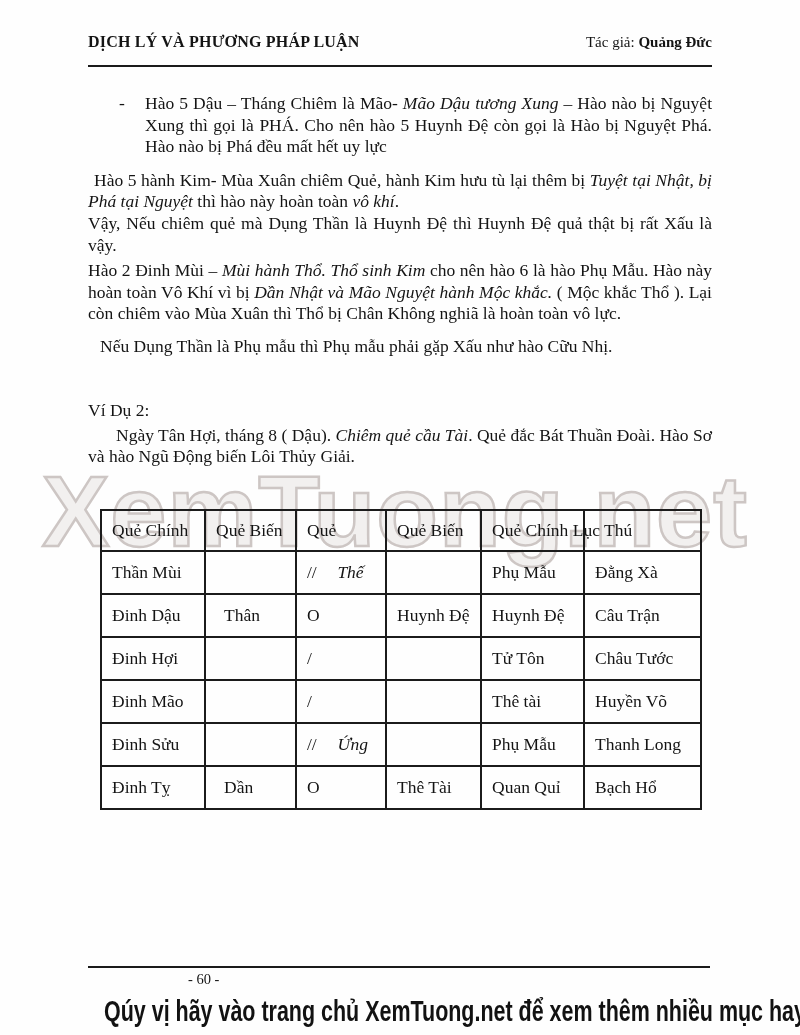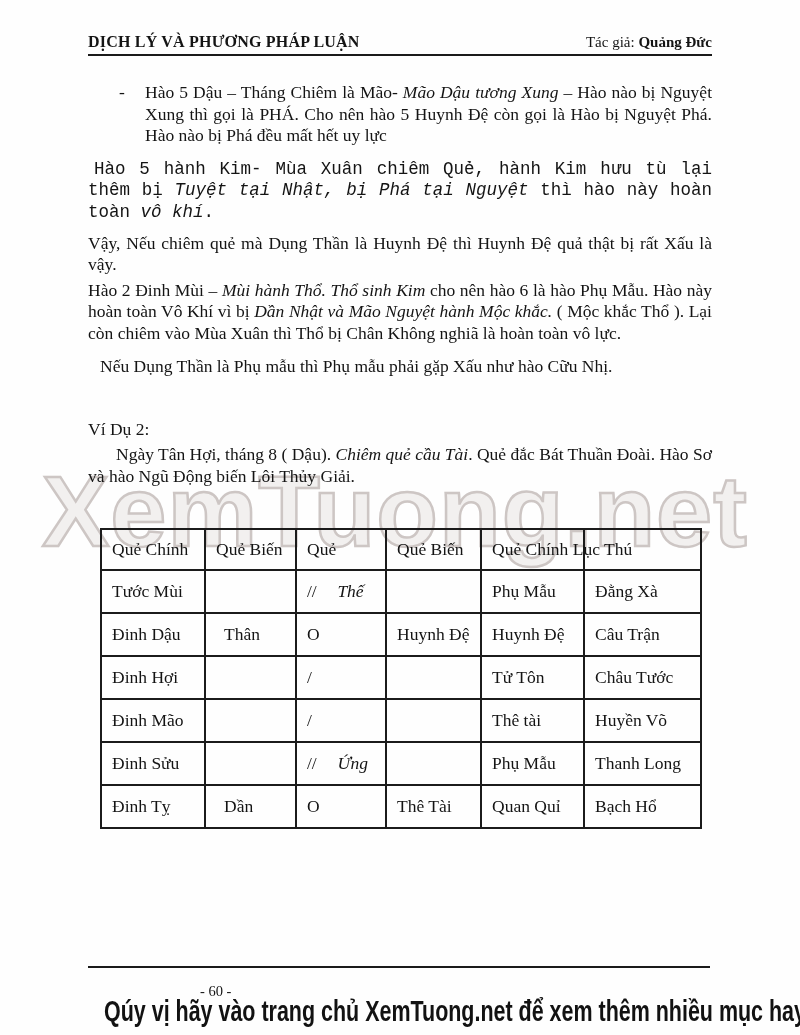--- a/index.html
+++ b/index.html
@@ -10,21 +10,21 @@
     margin:0 auto;
     background:#fefefe;
     color:#141414;
     font-family:"Liberation Serif", serif;
     overflow:hidden;
   }
   
   .hdr {
     margin:0 88px;
     padding-top:33px;
-    padding-bottom:3px;
+    padding-bottom:14px;
     border-bottom:2px solid #1a1a1a;
     display:flex; justify-content:space-between; align-items:flex-end;
   }
   .hdr-title { font-size:16px; font-weight:bold; letter-spacing:.2px; }
   .hdr-author { font-size:15px; white-space:nowrap; }
   .hdr-author b { font-weight:bold; }
   
   .watermark {
     position:absolute; z-index:0;
     left:42px; top:446px; width:720px;
@@ -34,22 +34,22 @@
     color:#f2f0ef;
     -webkit-text-stroke:2.5px #cdc6c4;
     user-select:none;
   }
   
   .main { position:relative; z-index:1; margin:0 88px; }
   .para { font-size:17.5px; line-height:21.6px; text-align:justify; }
   .para .it, .it { font-style:italic; }
   .p-bullet { margin-top:26px; position:relative; padding-left:57px; }
   .p-bullet .dash { position:absolute; left:31px; top:0; }
-  .p-2 { margin-top:12px; text-indent:6px;font-family:Liberation Mono, monospace; }
-  .p-3 { margin-top:9px; }
+  .p-2 { margin-top:12px; text-indent:6px; }
+  .p-3 { }
   .h-6 { margin-top:7px; text-indent:8px; }
   .p-4 { margin-top:4px; }
   .p-5 { margin-top:11px; text-indent:12px; }
   .vd  { margin-top:42px; font-size:17.5px; }
   .p-ex { margin-top:4px; text-indent:28px; }
   
   table.grid {
     margin-top:41px; margin-left:12px;
     border-collapse:collapse;
     width:600px;
@@ -63,21 +63,21 @@
     height:43px;
     vertical-align:middle;
     overflow:visible;
   }
   table.grid tr.head td { height:41px; }
   table.grid td.c2 { padding-left:18px; }
   table.grid td.ovf { white-space:nowrap; }
   table.grid td .mk { display:inline-block; min-width:26px; }
   
   .f-rule { position:absolute; z-index:1; left:88px; top:966px; width:622px; height:2px; background:#1a1a1a; }
-  .f-page { position:absolute; z-index:1; left:200px; top:971px; font-size:14.5px;margin-top:12px; }
+  .f-page { position:absolute; z-index:1; left:188px; top:971px; font-size:14.5px; }
   .f-banner {
     position:absolute; z-index:1; left:0; right:0; bottom:7px;
     text-align:center; white-space:nowrap;
     font-family:"Liberation Sans", sans-serif;
     font-weight:bold; font-size:29px;
     transform:scaleX(0.74); transform-origin:50% 50%;
     color:#121212;
   }
   .f-banner .lnk { color:#121212; text-decoration:none; }
 </style>
@@ -125,21 +125,21 @@
       <tbody>
           <tr class="head">
             <td>Quẻ Chính</td>
             <td>Quẻ Biến</td>
             <td>Quẻ</td>
             <td>Quẻ Biến</td>
             <td class="ovf">Quẻ Chính Lục Thú</td>
             <td></td>
           </tr>
           <tr>
-            <td>Tước Mùi</td>
+            <td>Thần Mùi</td>
             <td class="c2"></td>
             <td><span class="mk">//</span><span class="it"> Thế</span></td>
             <td></td>
             <td>Phụ Mẫu</td>
             <td>Đằng Xà</td>
           </tr>
           <tr>
             <td>Đinh Dậu</td>
             <td class="c2">Thân</td>
             <td><span class="mk">O</span></td>

